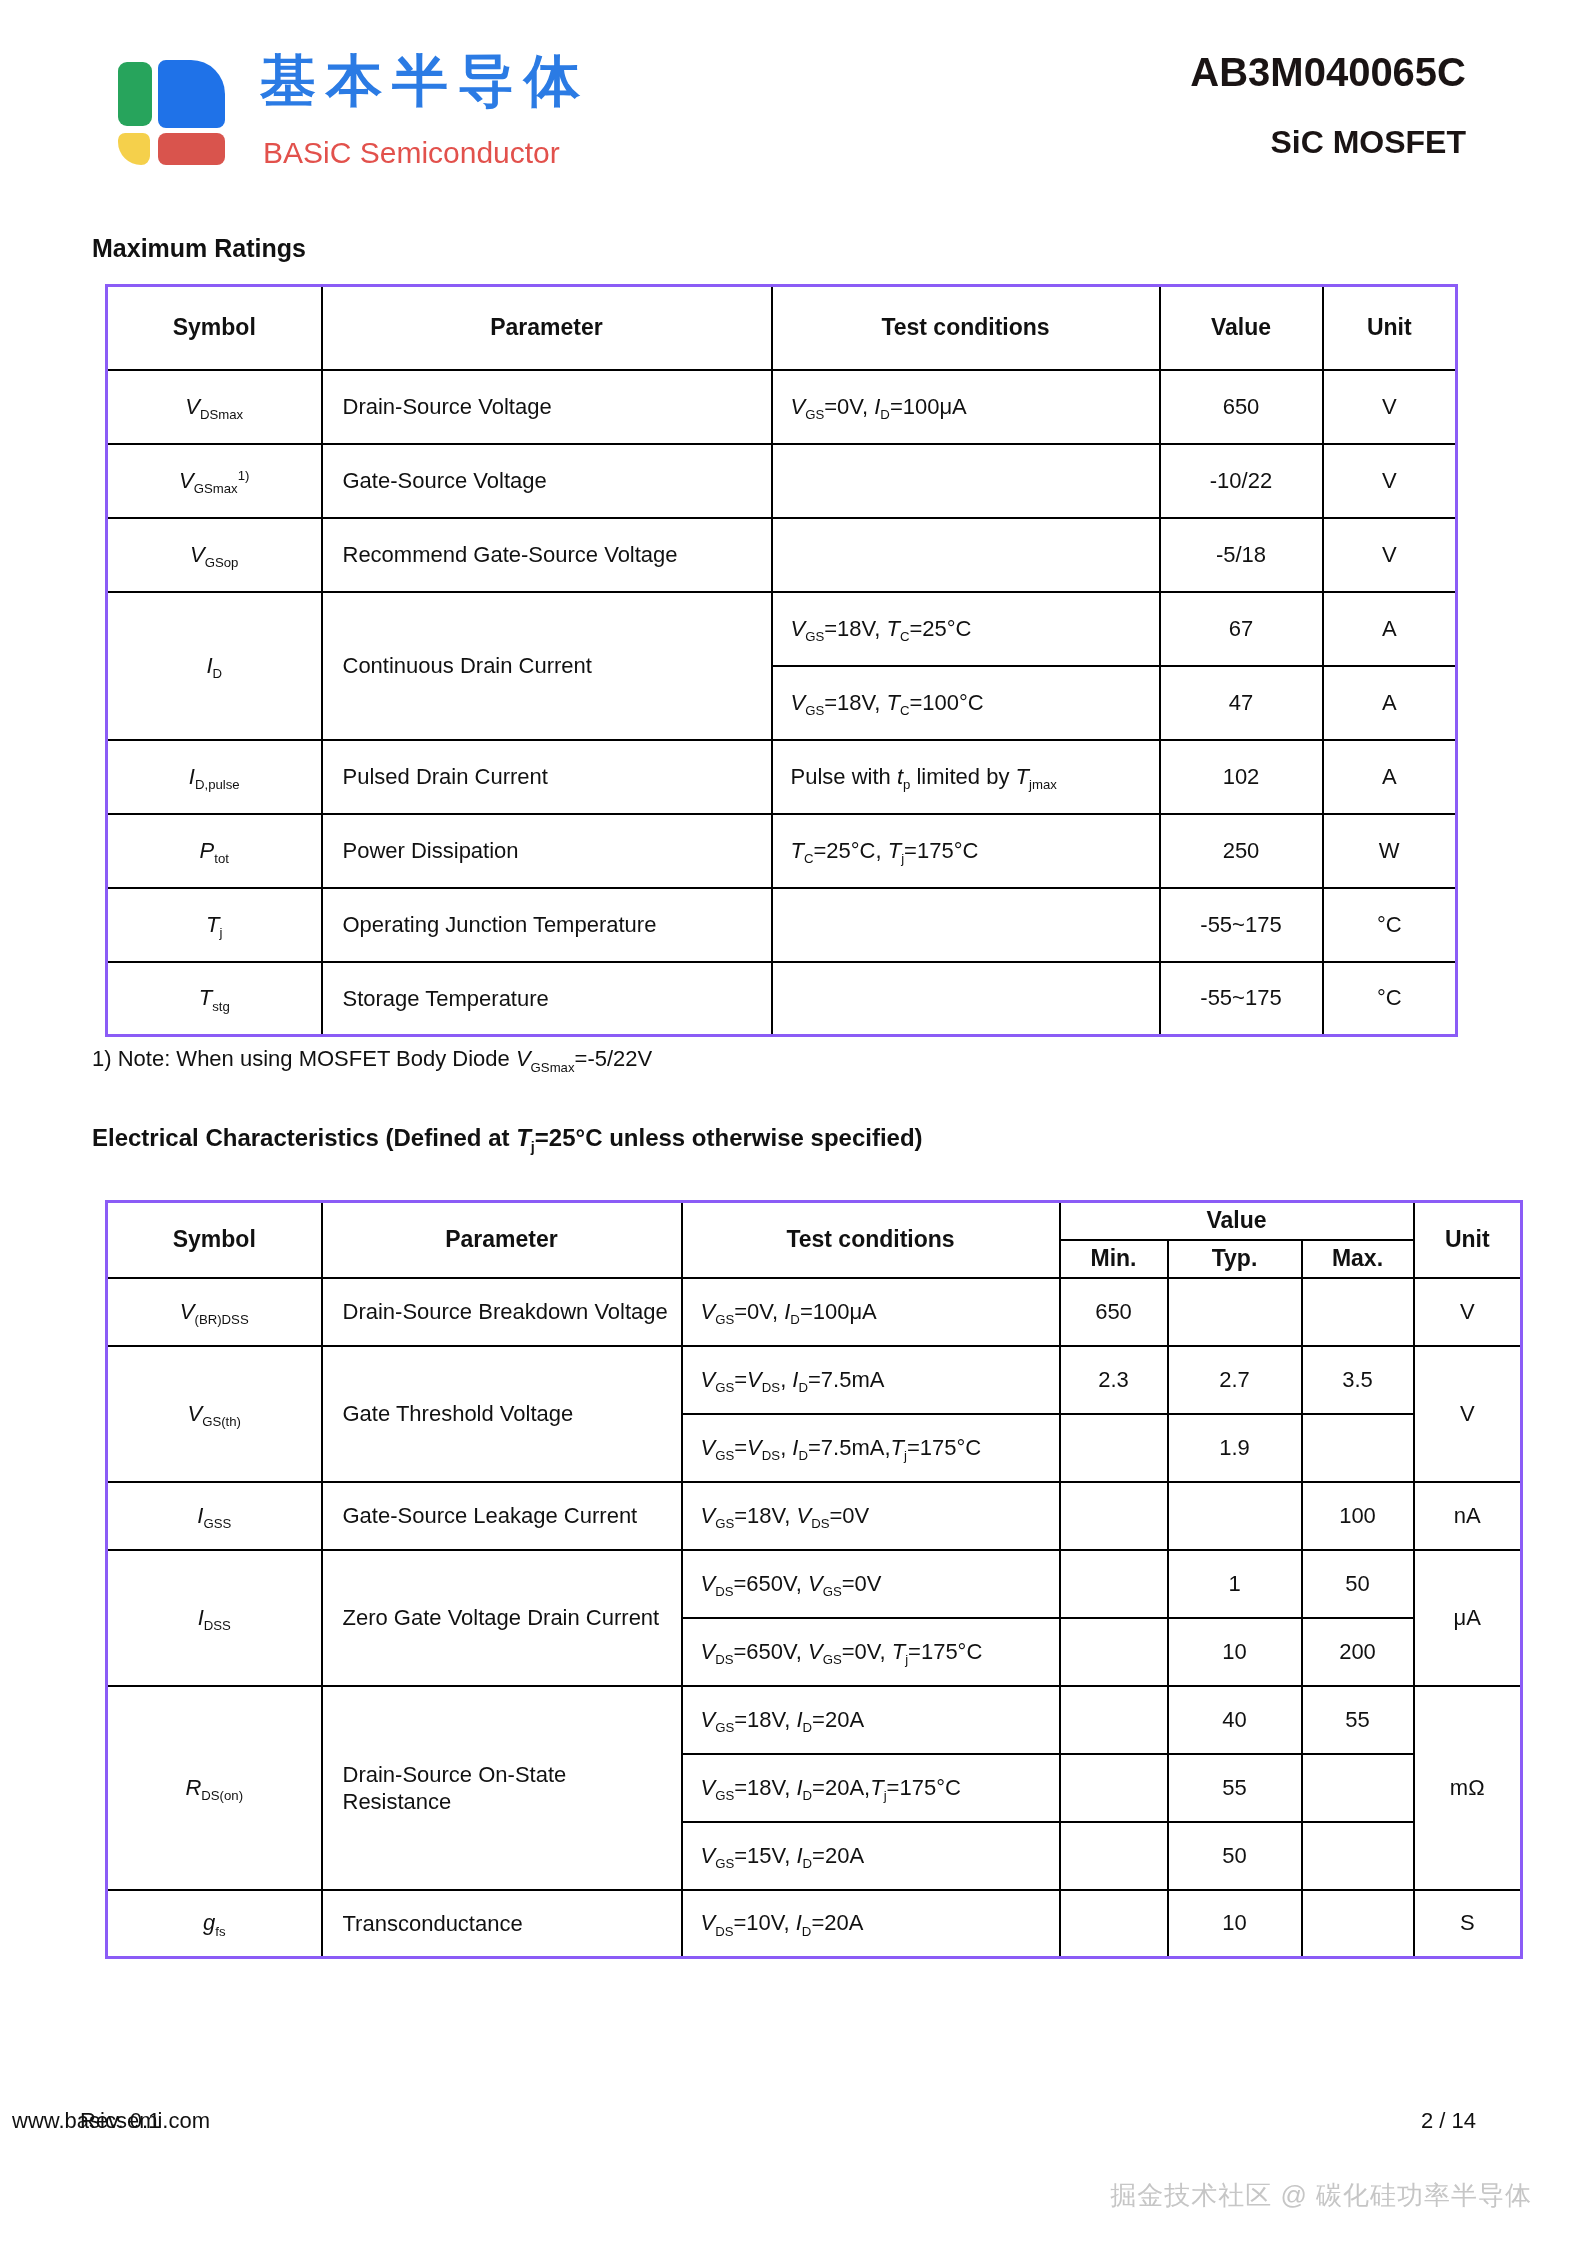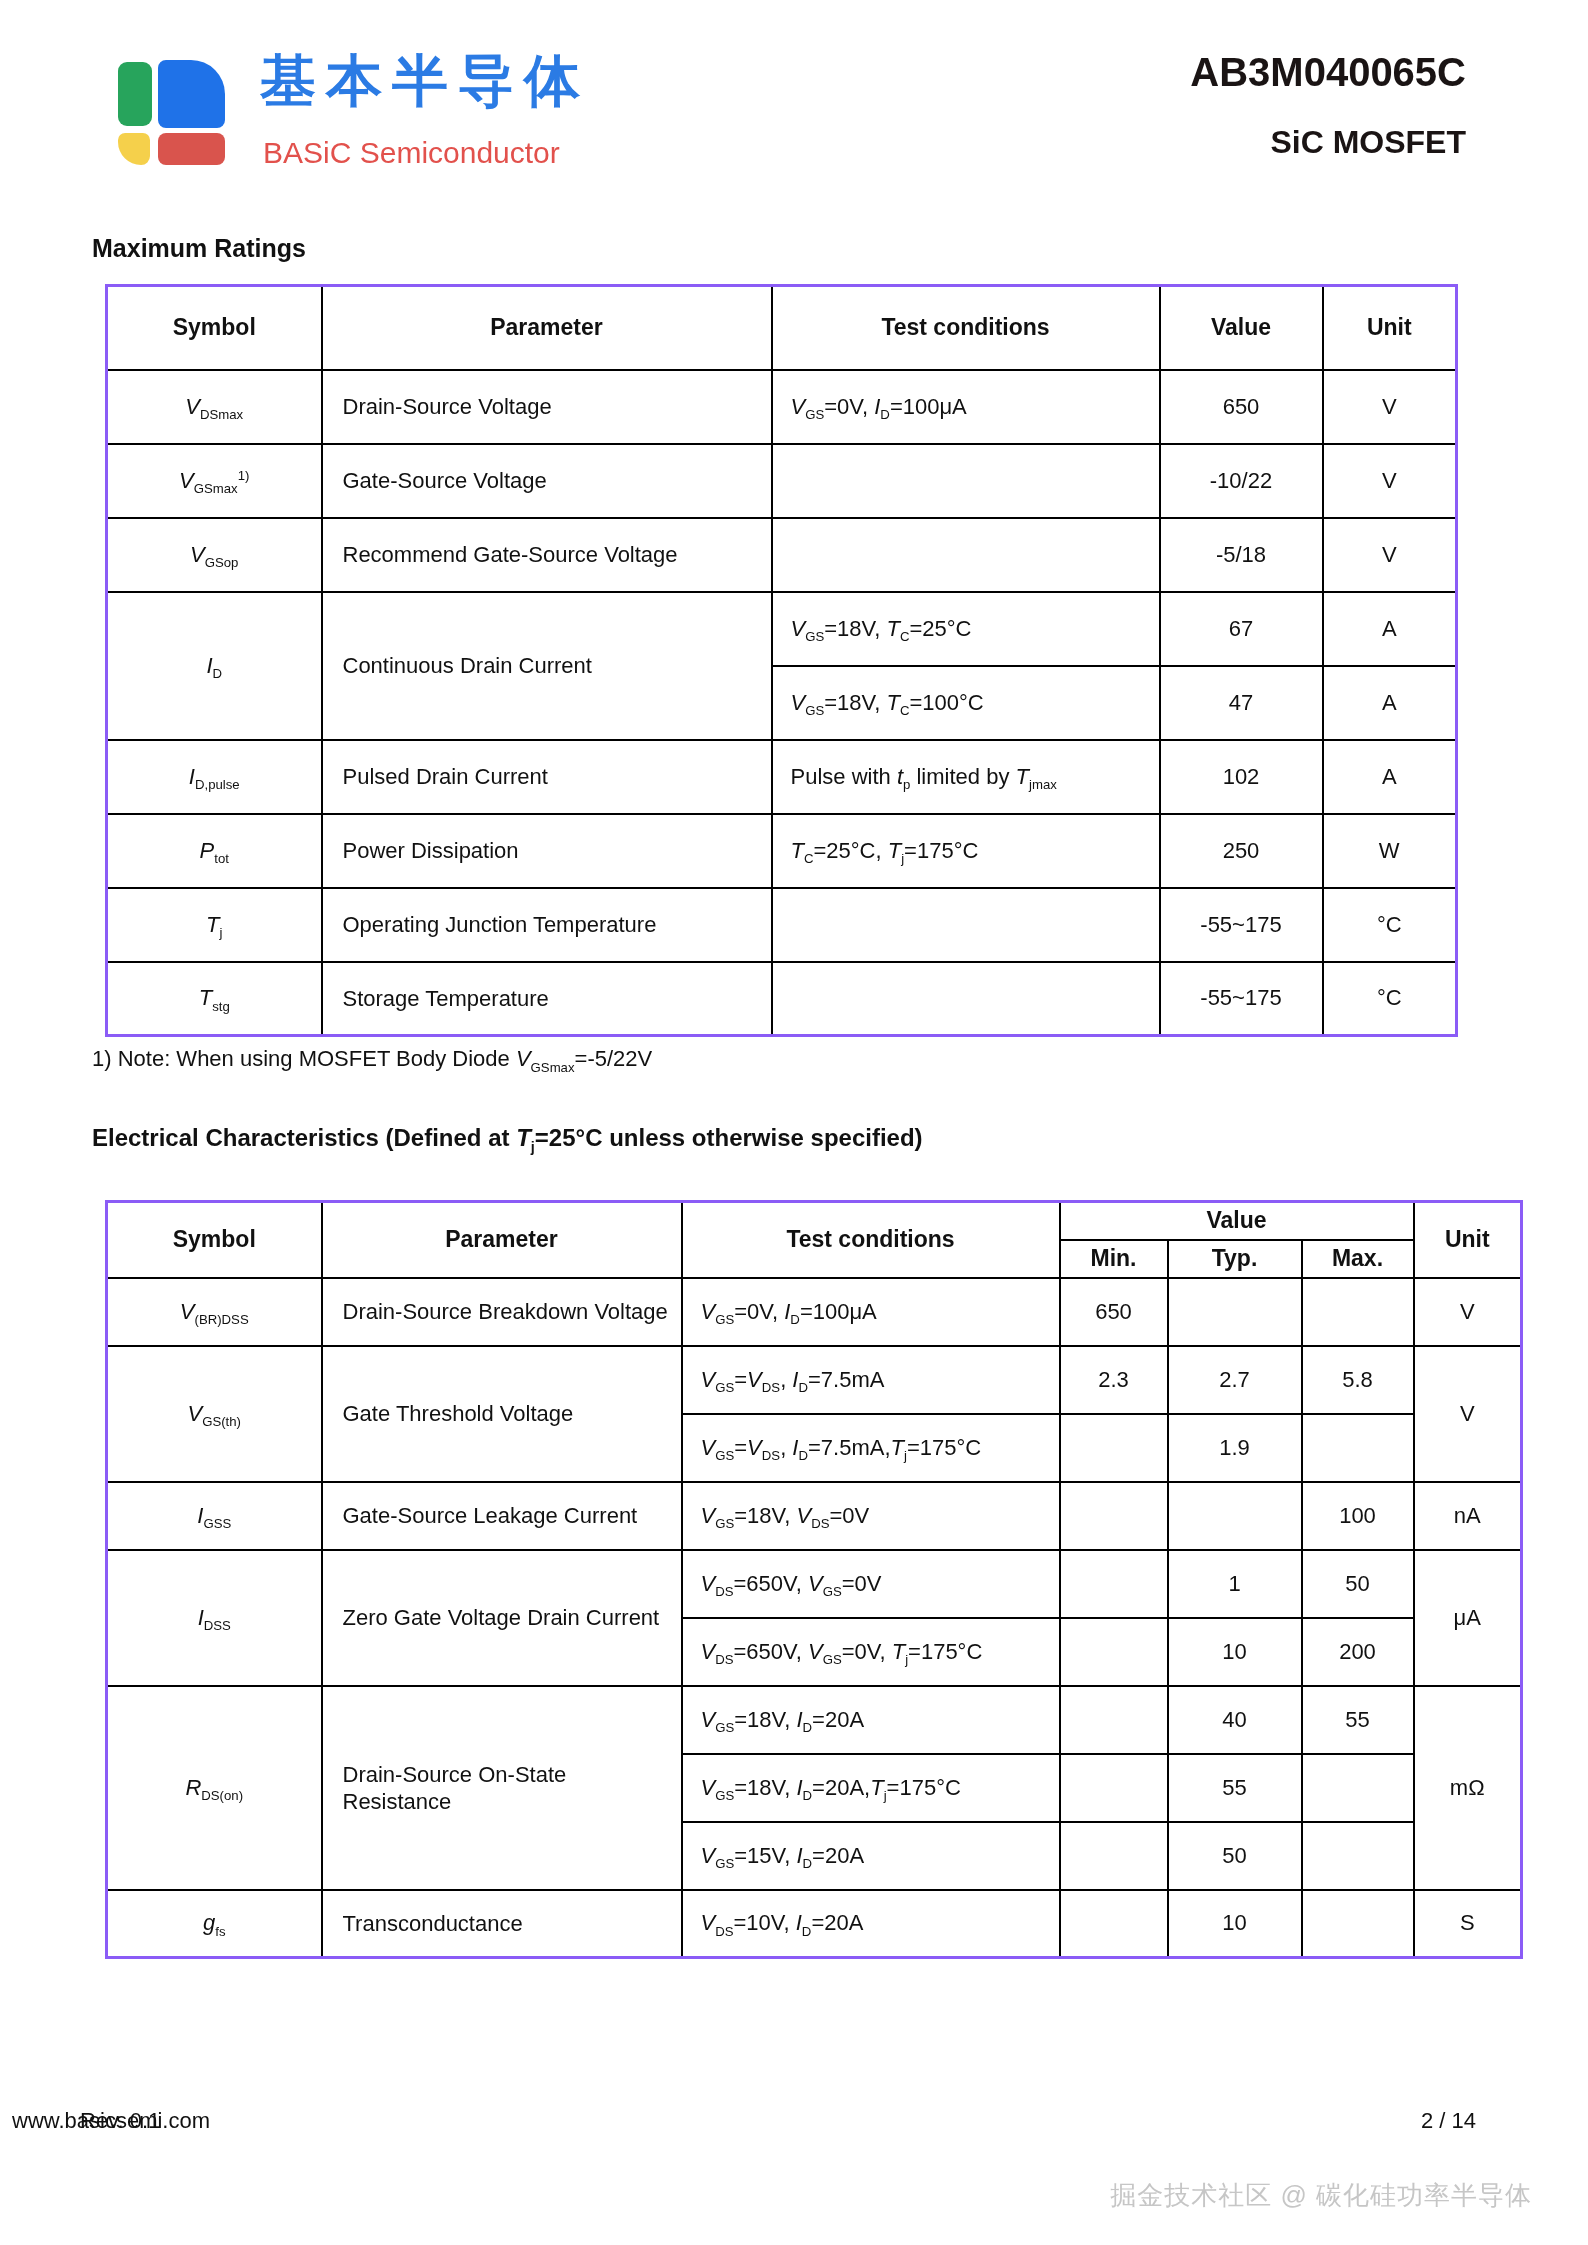--- a/index.html
+++ b/index.html
@@ -189,21 +189,21 @@
         <td class="c"></td>
         <td class="c"></td>
         <td class="c">V</td>
       </tr>
       <tr>
         <td class="c" rowspan="2"><i>V</i><sub>GS(th)</sub></td>
         <td class="l par" rowspan="2">Gate Threshold Voltage</td>
         <td class="l cond"><i>V</i><sub>GS</sub>=<i>V</i><sub>DS</sub>, <i>I</i><sub>D</sub>=7.5mA</td>
         <td class="c">2.3</td>
         <td class="c">2.7</td>
-        <td class="c">5.8</td>
+        <td class="c">3.5</td>
         <td class="c" rowspan="2">V</td>
       </tr>
       <tr>
         <td class="l cond"><i>V</i><sub>GS</sub>=<i>V</i><sub>DS</sub>, <i>I</i><sub>D</sub>=7.5mA,<i>T</i><sub>j</sub>=175°C</td>
         <td class="c"></td>
         <td class="c">1.9</td>
         <td class="c"></td>
       </tr>
       <tr>
         <td class="c"><i>I</i><sub>GSS</sub></td>

